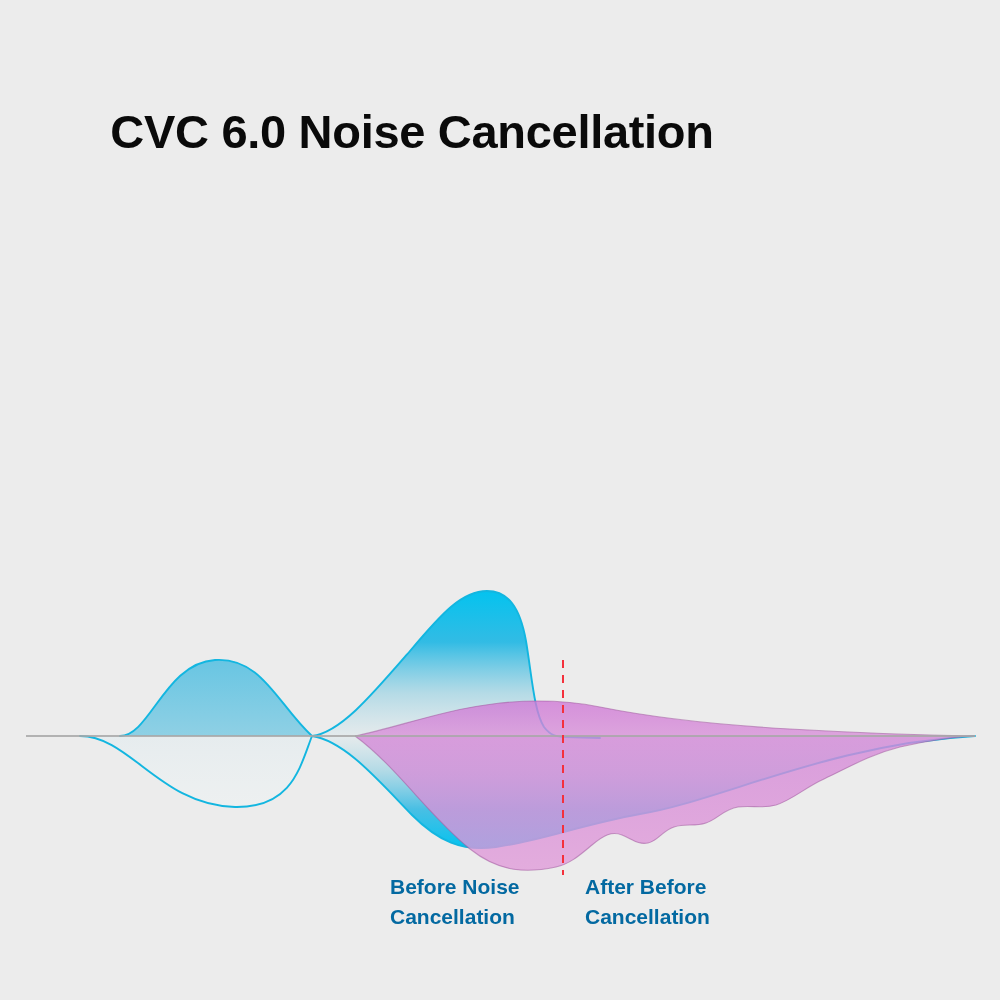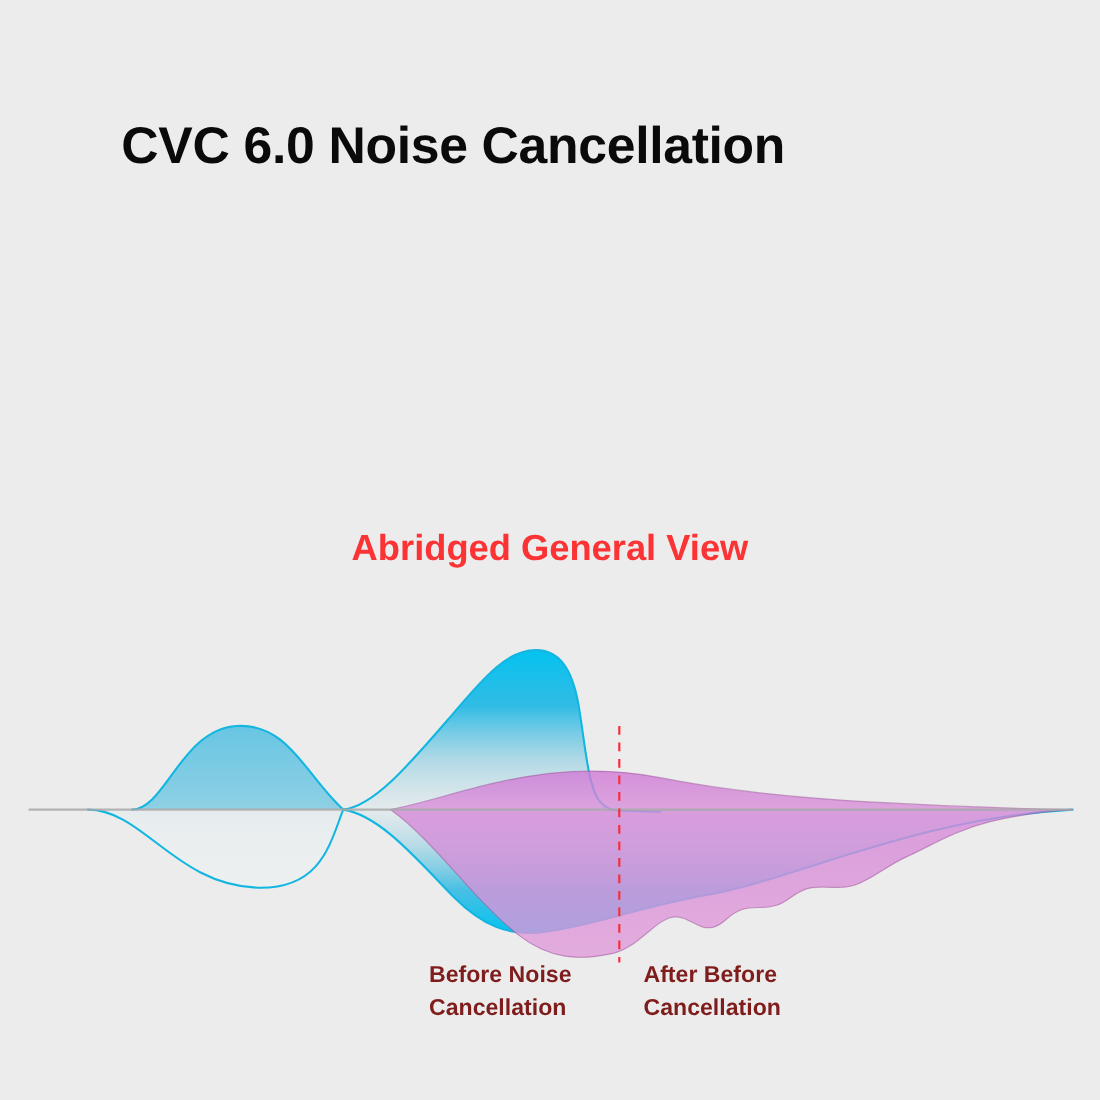--- a/index.html
+++ b/index.html
@@ -80,37 +80,36 @@
     position: absolute;
     top: 872px;
     left: 0;
     width: 1000px;
     height: 100px;
   }
   .label {
     position: absolute;
     font-size: 21px;
     font-weight: bold;
-    color: #7f1d1d;
+    color: #0369a1;
     line-height: 1.45;
     white-space: pre-line;
   }
   .label-before { left: 390px; top: 0; width: 180px; }
   .label-after  { left: 585px; top: 0; width: 180px; }
 </style>
 </head>
 <body>
 
 <div class="page">
 
   <div class="header">
     <h1 class="title">CVC 6.0 Noise Cancellation</h1>
   </div>
 
-  <div class="section-heading">Abridged General View</div>
 
   <div class="figure">
     <svg viewBox="0 0 1000 340" xmlns="http://www.w3.org/2000/svg">
       <defs>
 
         <linearGradient id="gradBlueUp" x1="0" y1="0" x2="0" y2="1">
           <stop offset="0%" stop-color="#04c3ef" stop-opacity="1"></stop>
           <stop offset="35%" stop-color="#28b9e4" stop-opacity="0.95"></stop>
           <stop offset="70%" stop-color="#9fd4e4" stop-opacity="0.72"></stop>
           <stop offset="100%" stop-color="#dfe9ec" stop-opacity="0.55"></stop>

